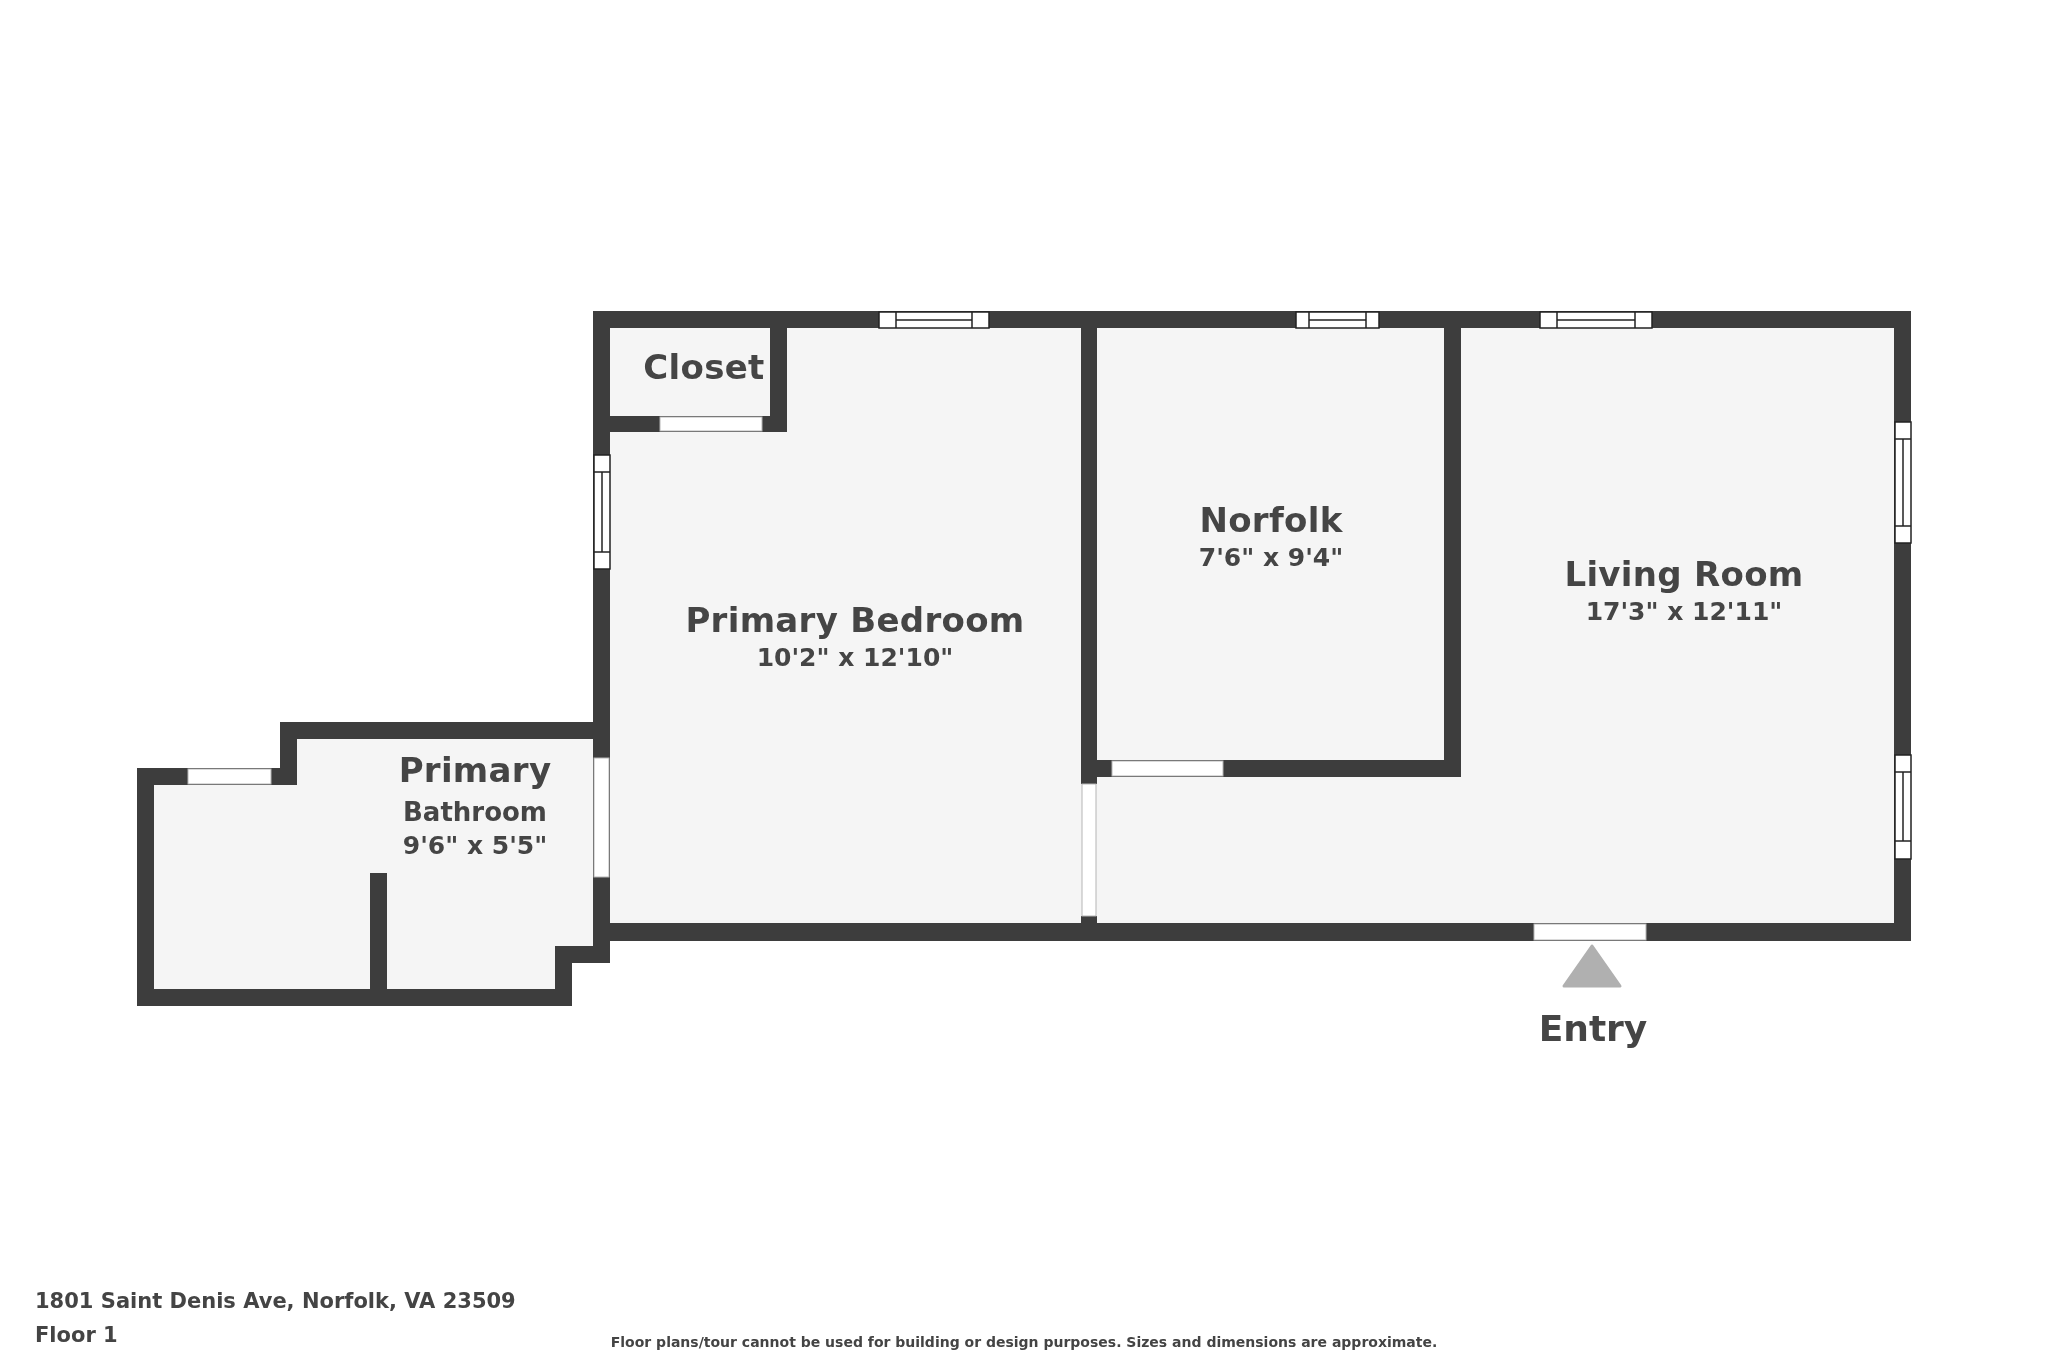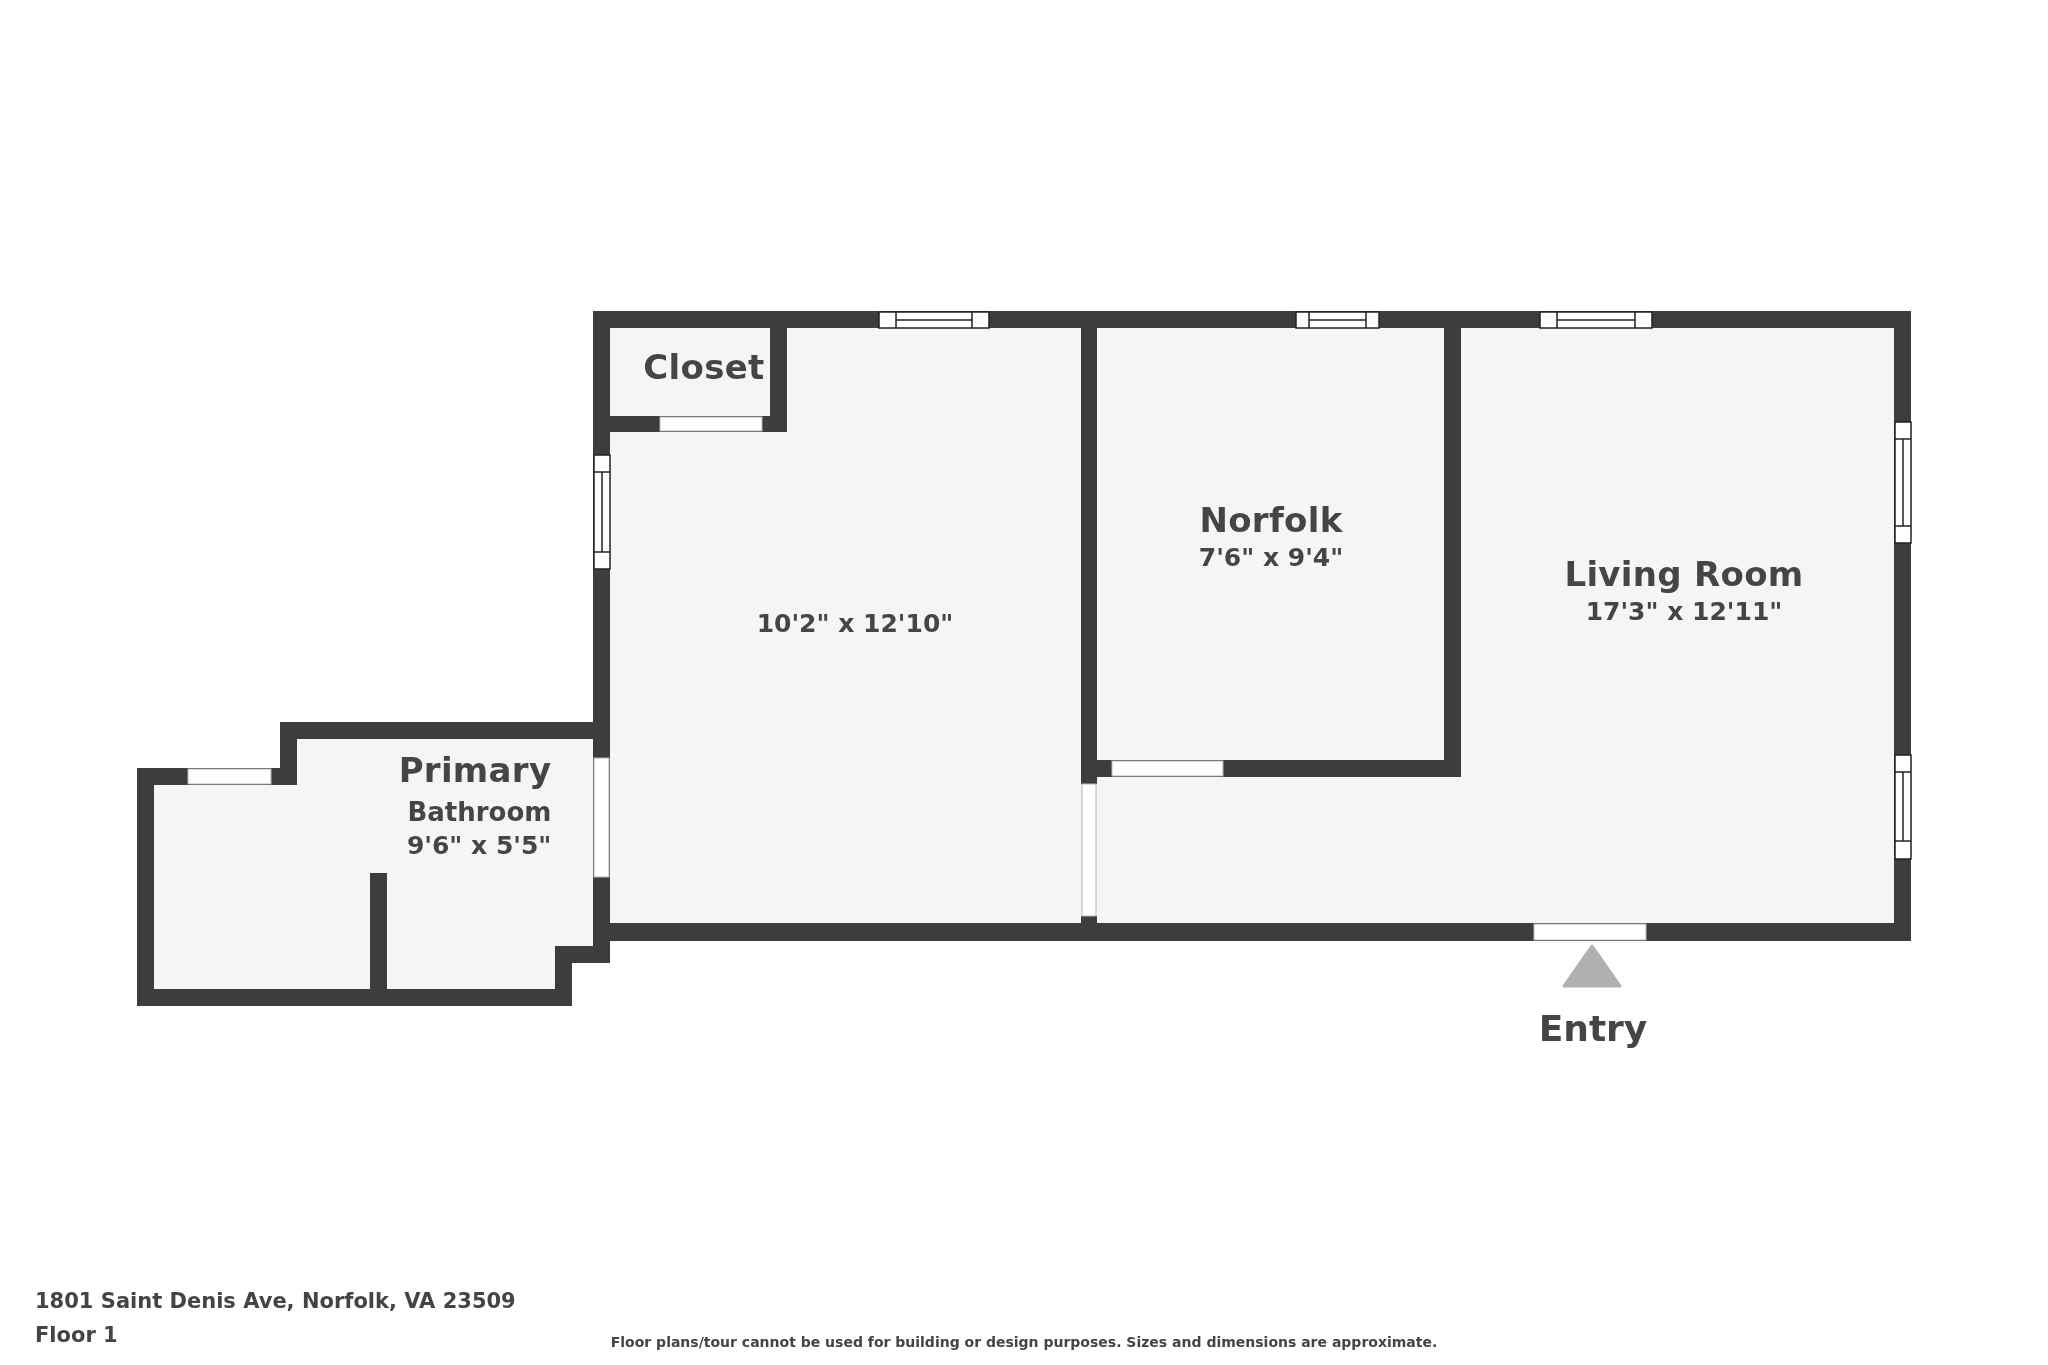--- a/index.html
+++ b/index.html
@@ -123,34 +123,35 @@
       <line class="winline" x1="602" y1="472" x2="602" y2="552"></line>
     </g>
   </g>
 
   <polygon points="1592,946 1620,986 1564,986" fill="#b0b0b0" stroke="#b0b0b0" stroke-width="3" stroke-linejoin="round"></polygon>
 </svg>
 
 <div class="label room-name" style="left:704px; top:350px;">Closet</div>
 
 <div class="label" style="left:855px; top:603px;">
+  <div class="room-name">Primary Bedroom</div>
   <div class="room-dim">10'2" x 12'10"</div>
 </div>
 
 <div class="label" style="left:1271px; top:503px;">
   <div class="room-name">Norfolk</div>
   <div class="room-dim">7'6" x 9'4"</div>
 </div>
 
 <div class="label" style="left:1684px; top:557px;">
   <div class="room-name">Living Room</div>
   <div class="room-dim">17'3" x 12'11"</div>
 </div>
 
-<div class="label" style="left:475px; top:753px;text-align:right;">
+<div class="label" style="left:475px; top:753px;">
   <div class="room-name">Primary</div>
   <div class="room-name2">Bathroom</div>
   <div class="room-dim">9'6" x 5'5"</div>
 </div>
 
 <div class="label entry-label" style="left:1593px; top:1011px;">Entry</div>
 
 <div class="footer-text" style="left:35px; top:1289px;">1801 Saint Denis Ave, Norfolk, VA 23509</div>
 <div class="footer-text" style="left:35px; top:1323px;">Floor 1</div>
 <div class="disclaimer" style="top:1334px;">Floor plans/tour cannot be used for building or design purposes. Sizes and dimensions are approximate.</div>

